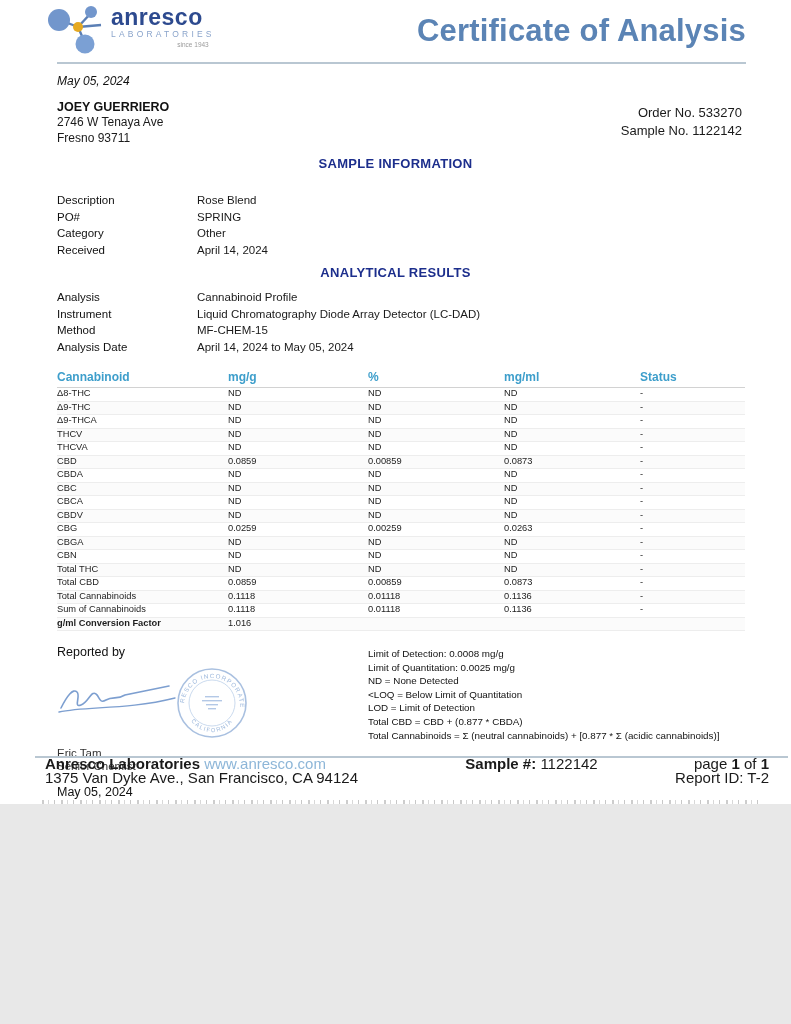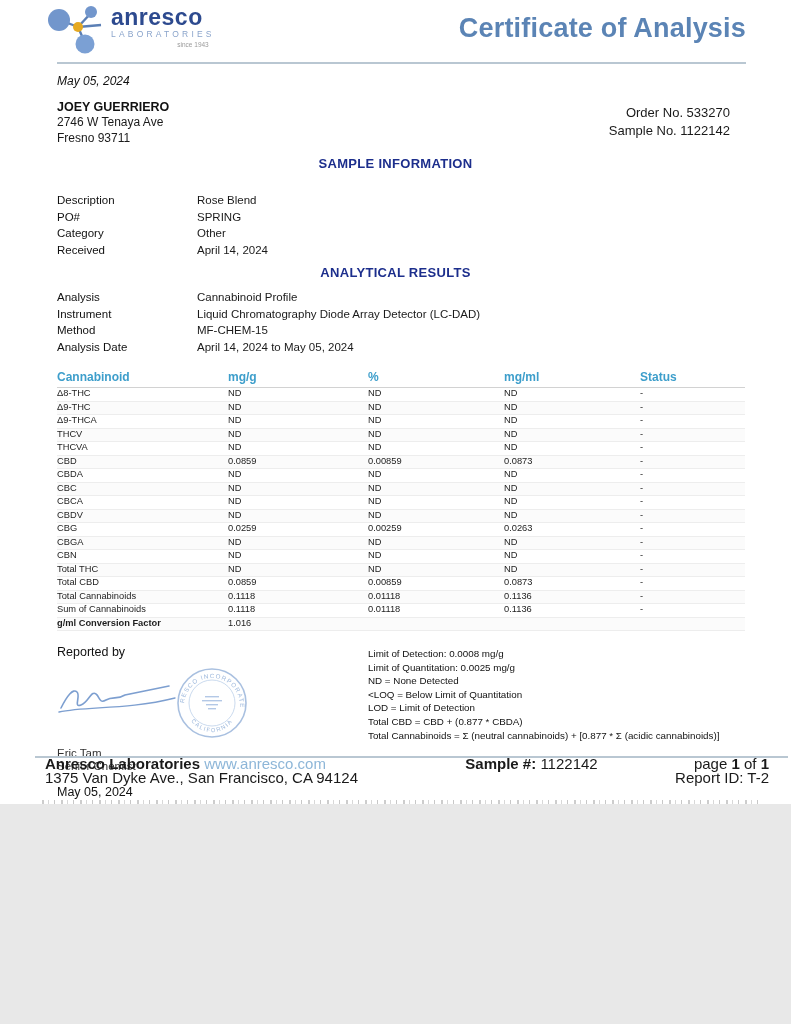--- a/index.html
+++ b/index.html
@@ -11,26 +11,26 @@
   }
   .inner { padding:0 45px; }
 
   
   .header { display:flex; justify-content:space-between; align-items:flex-start; padding-top:5px; }
   .logo { display:flex; align-items:flex-start; }
   .logo-text { margin-left:2px; }
   .logo-name { font-size:23px; font-weight:bold; color:#2d4a8f; line-height:24px; letter-spacing:.5px; }
   .logo-sub { font-size:8.5px; color:#8aa4cb; letter-spacing:3.2px; margin-top:0px; }
   .logo-tag { font-size:6.5px; color:#9a9a9a; text-align:right; margin-top:2px; padding-right:6px; }
-  .doc-title { font-size:27px; font-weight:bold; color:#5b84b5; margin-top:8px; letter-spacing:.2px; }
+  .doc-title { font-size:31px; font-weight:bold; color:#5b84b5; margin-top:8px; letter-spacing:.2px; }
   .header-rule { border:none; border-top:2px solid #b9c7d2; margin:3px 0 0 12px; }
 
   
   .report-date { margin:10px 0 0 12px; font-style:italic; font-size:12px; color:#111; }
-  .meta-row { display:flex; justify-content:space-between; margin:12px 16px 0 12px; }
+  .meta-row { display:flex; justify-content:space-between; margin:12px 4px 0 12px; }
   .customer-name { font-weight:bold; font-size:12.5px; color:#111; }
   .customer-line { font-size:12px; line-height:16px; color:#1a1a1a; }
   .order-block { text-align:right; font-size:13px; line-height:18px; color:#1a1a1a; margin-top:4px; }
 
   
   .section-heading { text-align:center; color:#1c2e8c; font-weight:bold; font-size:13px; letter-spacing:.3px; }
   .heading-sample { margin-top:10px; }
   .heading-analytical { margin-top:7px; }
 
   

